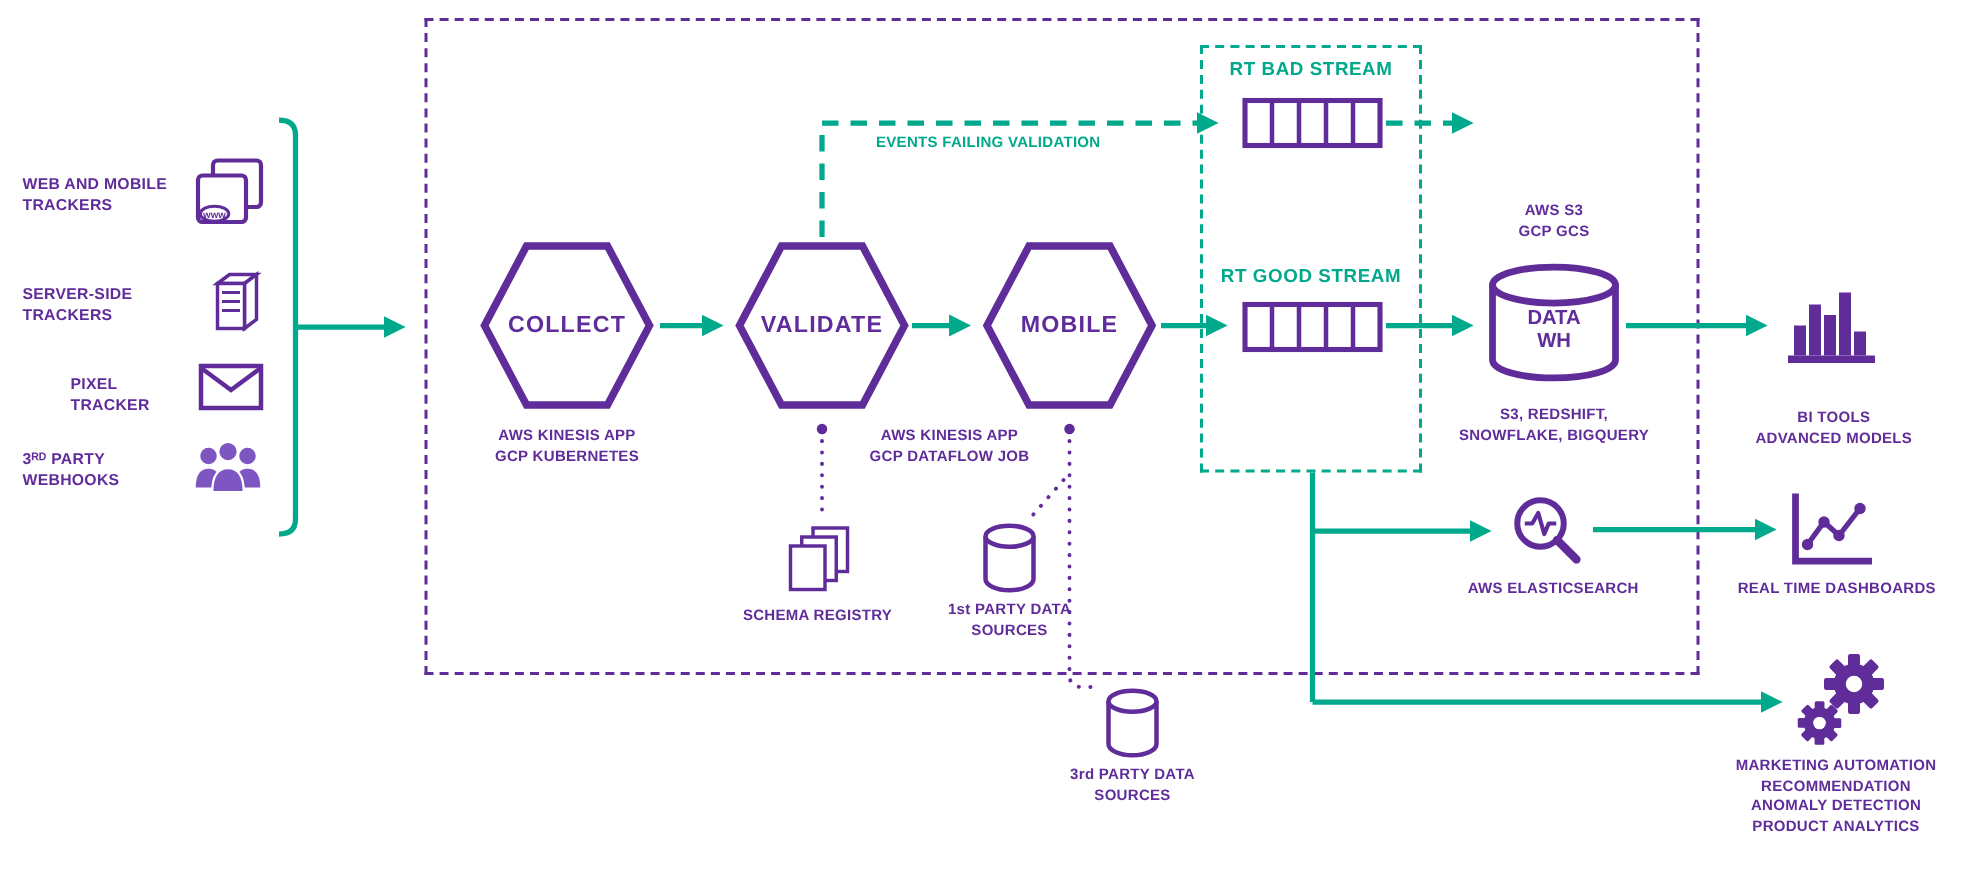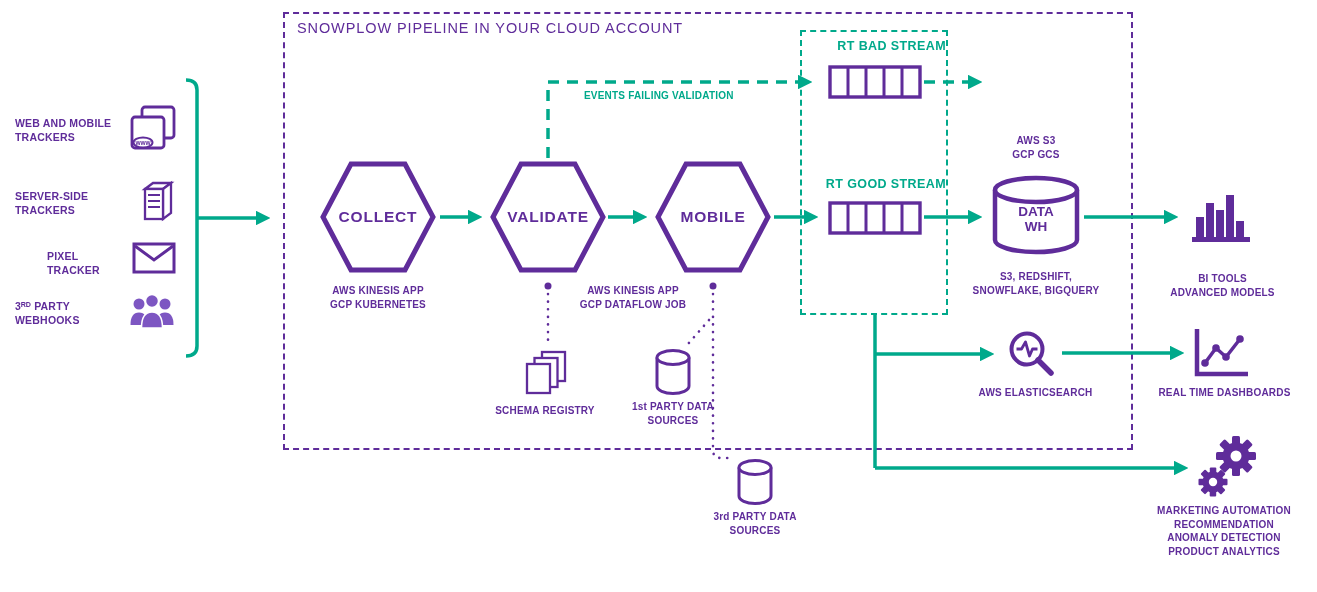--- a/index.html
+++ b/index.html
@@ -14,41 +14,40 @@
 
   .pipeline-title { position:absolute; left:297px; top:20px; color:#5f2c9a;
                     font-size:14.5px; letter-spacing:0.9px; font-weight:400; white-space:nowrap; z-index:2; }
 
   .wires { position:absolute; left:0; top:0; width:1317px; height:592px; z-index:1; pointer-events:none; }
 
   .node { position:absolute; z-index:2; }
   .lbl  { position:absolute; z-index:2; color:#5f2c9a; font-weight:bold; font-size:10px;
           line-height:1.35; letter-spacing:0.2px; white-space:pre-line; }
   .lbl.center { text-align:center; }
-  .lbl.teal { color:#00a98b;text-align:right; }
+  .lbl.teal { color:#00a98b; }
   .stream-lbl { font-size:12.5px; letter-spacing:0.4px; }
   .src-lbl { font-size:10.5px; }
 
   .hex { position:absolute; z-index:2; width:116px; height:114px; }
   .hex svg { position:absolute; left:0; top:0; }
   .hex-label { position:absolute; left:0; top:0; right:0; bottom:0; display:flex;
                align-items:center; justify-content:center; color:#5f2c9a; font-weight:bold;
                font-size:15.5px; letter-spacing:0.8px; }
 
   .cyl-label { position:absolute; left:0; top:30px; right:0; text-align:center; color:#5f2c9a;
                font-weight:bold; font-size:13.5px; line-height:1.12; white-space:pre-line; }
 </style>
 </head>
 <body>
 
 <div class="canvas">
 
   <div class="pipeline-box"></div>
   <div class="stream-box"></div>
-  <div class="pipeline-title">SNOWPLOW PIPELINE IN YOUR CLOUD ACCOUNT</div>
 
   <svg class="wires" viewBox="0 0 1317 592">
     <defs>
       <marker id="arw" viewBox="0 0 10 10" refX="7" refY="5" markerWidth="4.2" markerHeight="4.2" orient="auto">
         <path d="M0,0 L10,5 L0,10 Z" fill="#00a98b"></path>
       </marker>
     </defs>
 
     <path d="M186,80 Q197,80 197,90 V346 Q197,356 186,356" fill="none" stroke="#00a98b" stroke-width="3.5"></path>
     <path d="M197,218 H266" fill="none" stroke="#00a98b" stroke-width="3.5" marker-end="url(#arw)"></path>

